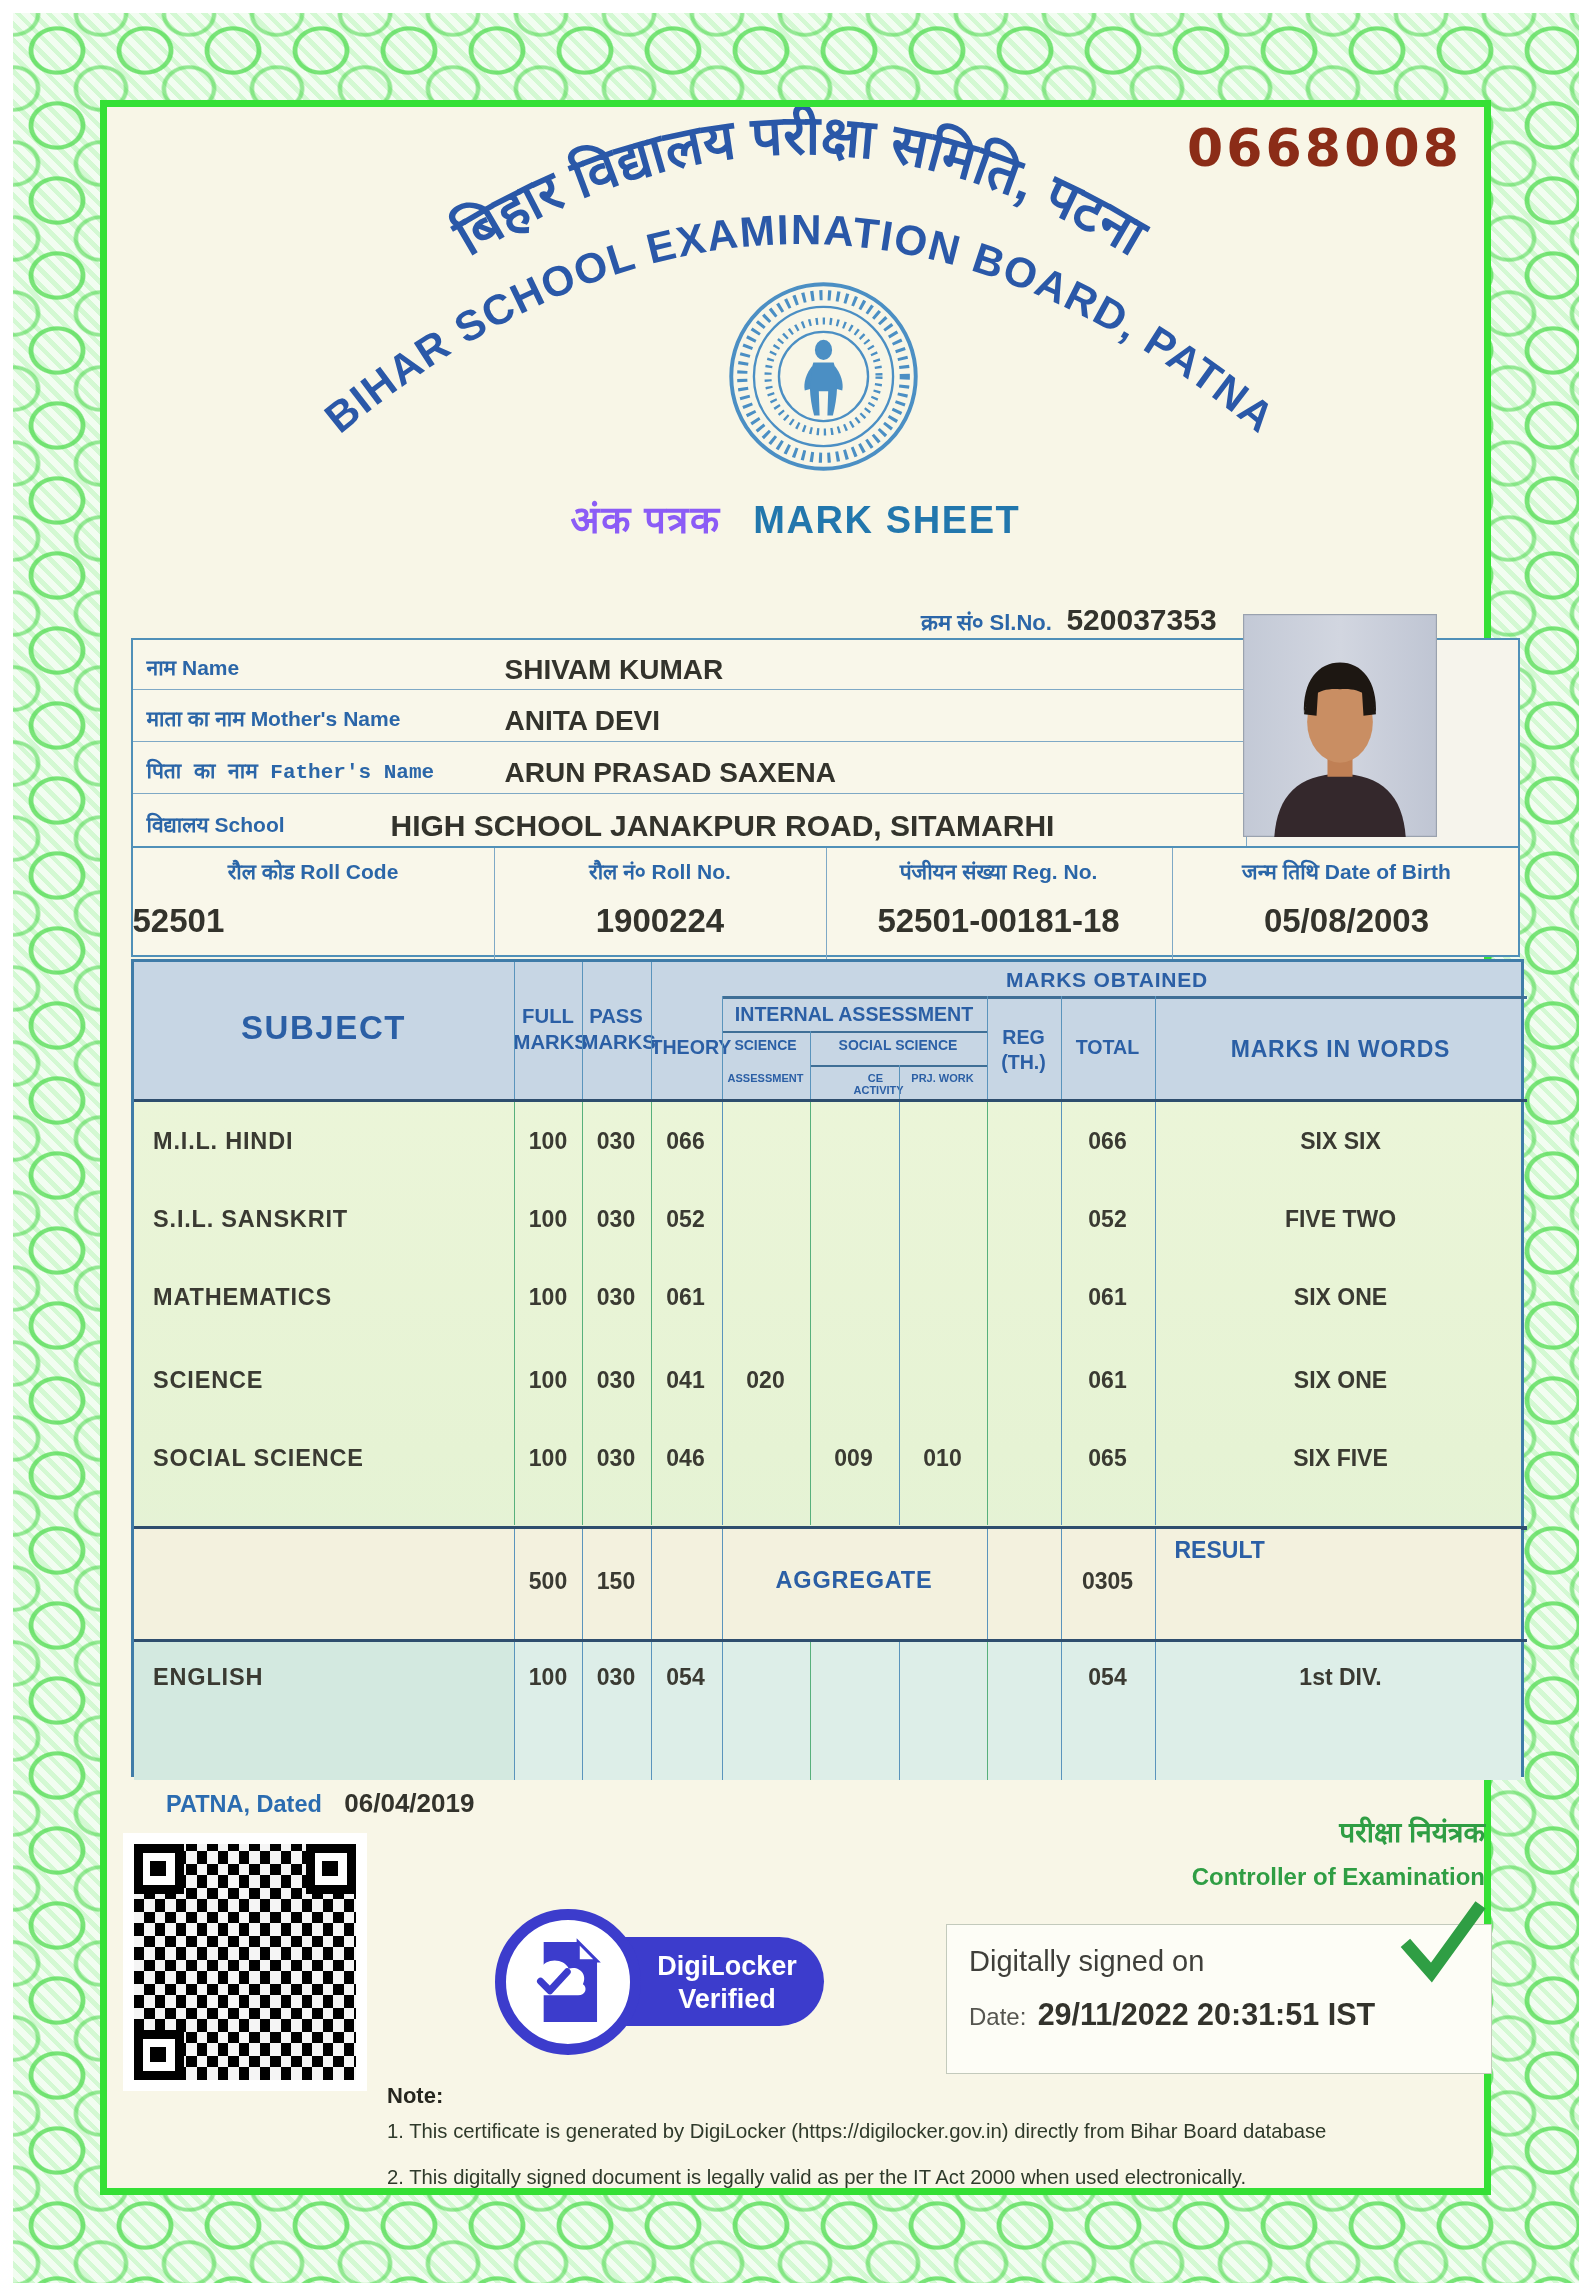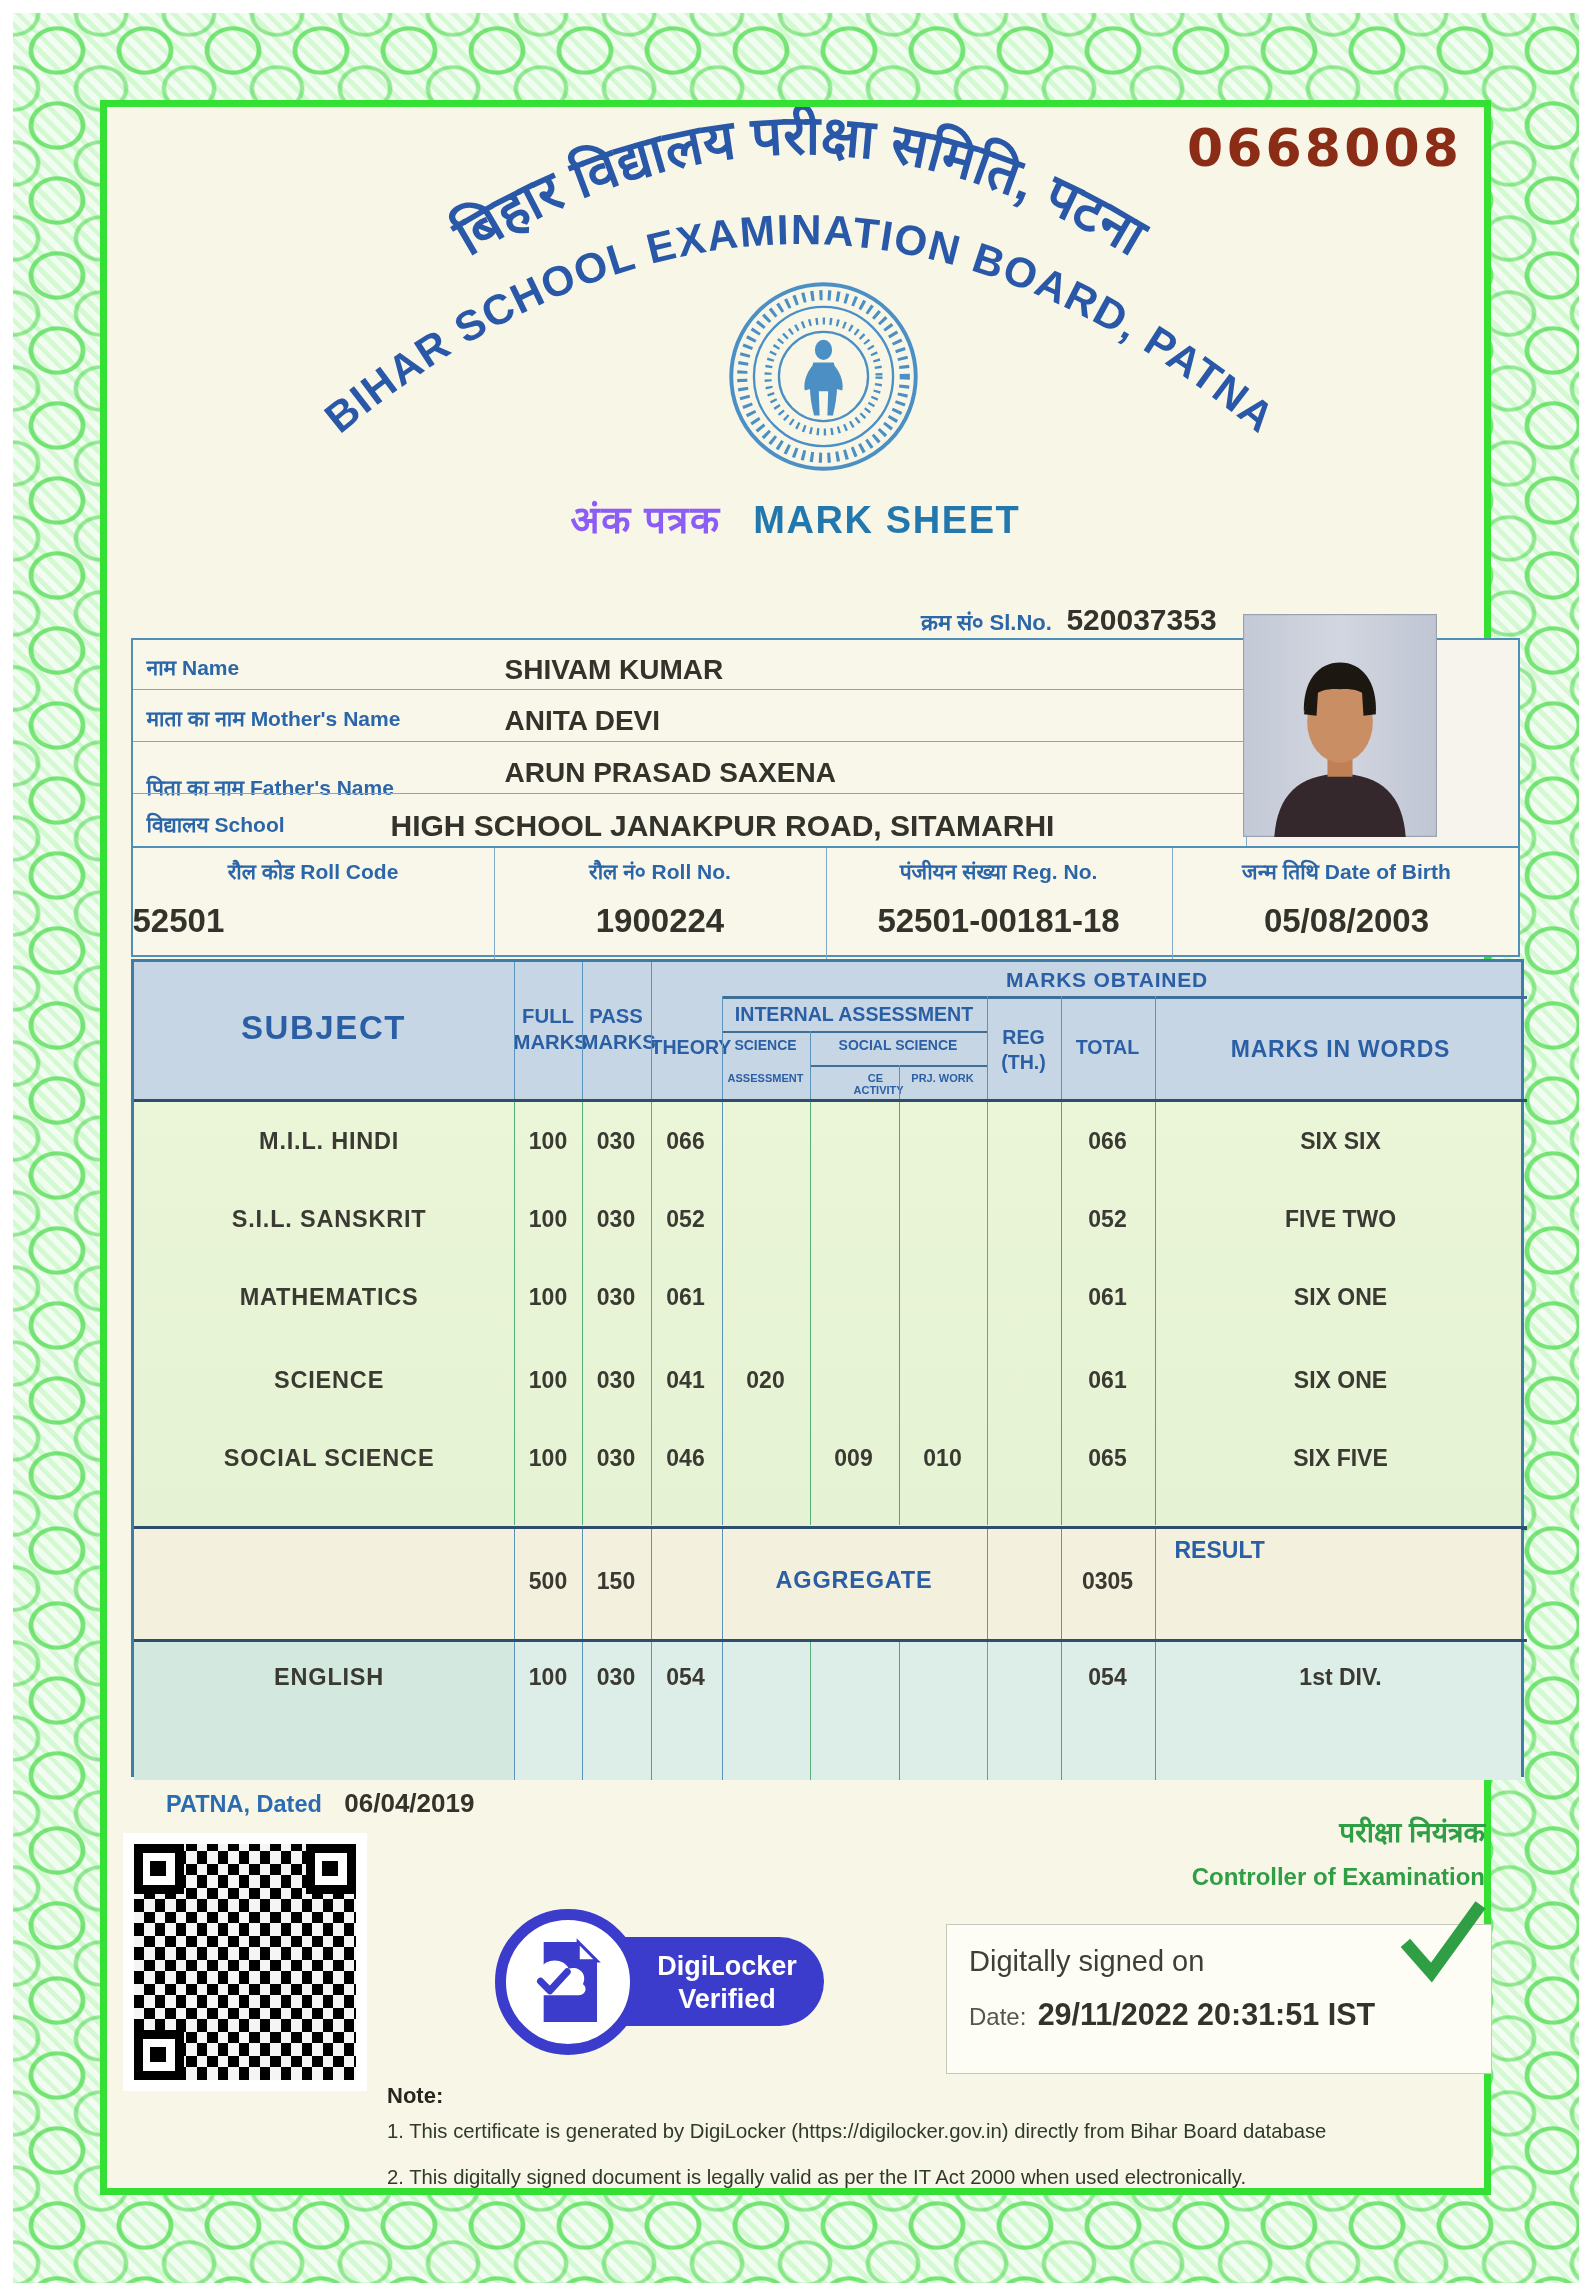--- a/index.html
+++ b/index.html
@@ -48,21 +48,21 @@
   .hdr { color:#2b5fa5; font-weight:bold; text-align:center; position:absolute; }
   .cell { position:absolute; text-align:center; font-weight:bold; font-size:23px; color:#3a3a32; }
   .c-full  { left:380px; width:69px; }
   .c-pass  { left:448px; width:69px; }
   .c-theory{ left:517px; width:70px; }
   .c-sci   { left:588px; width:88px; }
   .c-ce    { left:676px; width:88px; }
   .c-prj   { left:765px; width:88px; }
   .c-total { left:927px; width:94px; }
   .c-words { left:1021px; width:372px; }
-  .subj { position:absolute; left:19.6px; width:352px; text-align:center; font-weight:bold; font-size:23.5px; color:#3a3a32; letter-spacing:0.8px; }
+  .subj { position:absolute; left:19.6px; width:352px; text-align:left; font-weight:bold; font-size:23.5px; color:#3a3a32; letter-spacing:0.8px; }
   
   .note-text { font-size:20.3px; color:#2f3a2b; }
   #qr-pattern {
     position:absolute; inset:11px;
     background:
       repeating-linear-gradient(90deg, #0a0a0a 0 10.2px, #fff 10.2px 21px),
       repeating-linear-gradient(0deg, #0a0a0a 0 13.3px, #fff 13.3px 24px);
     background-blend-mode:difference;
   }
   .finder { position:absolute; width:50px; height:50px; border:9.4px solid #000; background:#fff; }
@@ -119,21 +119,21 @@
     <div id="info" class="abs" style="left:23.5px; top:531px; width:1389px; height:319px;">
       <div class="irow first" style="top:0; height:49px;">
         <span class="abs icell-label lbl" style="left:14px; top:12.5px;">नाम Name</span>
         <span class="abs icell-value val" style="left:372px; top:7.8px;">SHIVAM KUMAR</span>
       </div>
       <div class="irow" style="top:49px; height:52px;">
         <span class="abs icell-label lbl" style="left:14px; top:14px;">माता का नाम Mother's Name</span>
         <span class="abs icell-value val" style="left:372px; top:9.4px;">ANITA DEVI</span>
       </div>
       <div class="irow" style="top:101px; height:52px;">
-        <span class="abs icell-label lbl" style="left:14px; top:31px;">पिता का नाम Father's Name</span>
+        <span class="abs icell-label lbl" style="left:14px; top:14px;font-family:Liberation Mono, monospace;">पिता का नाम Father's Name</span>
         <span class="abs icell-value val" style="left:372px; top:9.4px;">ARUN PRASAD SAXENA</span>
       </div>
       <div class="irow" style="top:153px; height:53px;">
         <span class="abs icell-label lbl" style="left:14px; top:15.7px;">विद्यालय School</span>
         <span class="abs icell-value val" style="left:258px; top:9.4px; font-size:30px;">HIGH SCHOOL JANAKPUR ROAD, SITAMARHI</span>
       </div>
       <div class="photo-cell"></div>
 
       <div class="abs" style="left:0; top:206px; width:100%; height:113px; border-top:2.3px solid #5090b8;">
         <div class="rdiv" style="left:361px;"></div>

